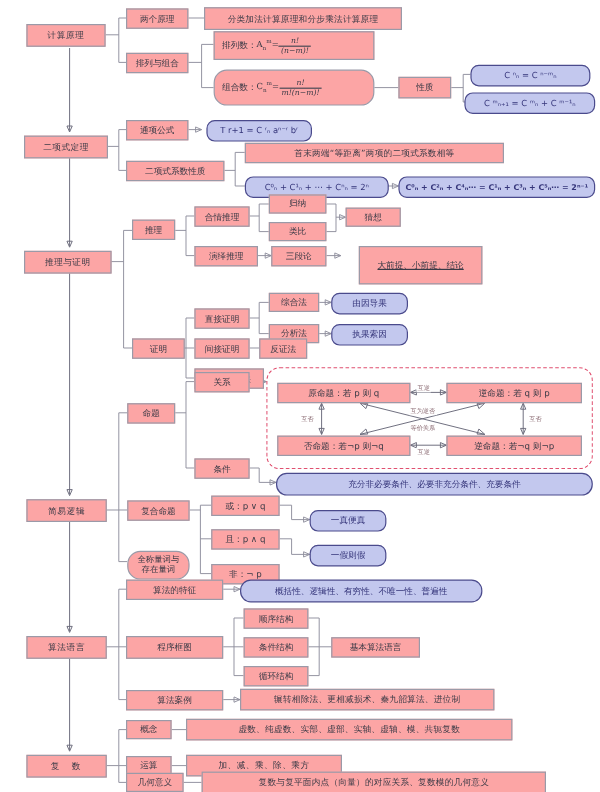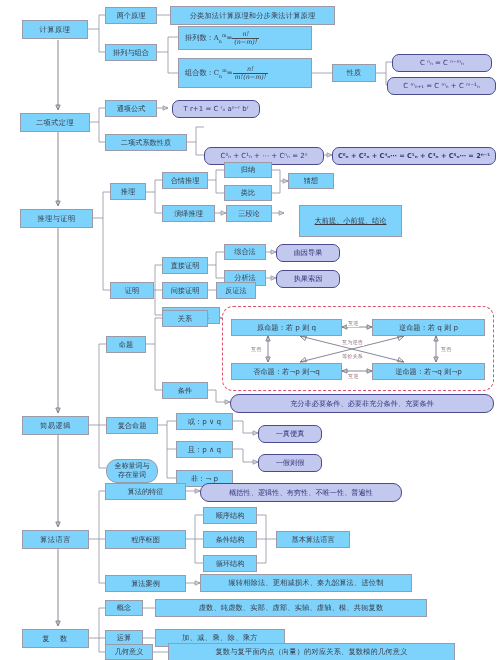--- a/index.html
+++ b/index.html
@@ -1,20 +1,20 @@
 <!DOCTYPE html>
 <html><head>
 <meta charset="utf-8">
 <style>
   html,body{margin:0;padding:0;background:#ffffff;}
   body{width:500px;height:660px;position:relative;overflow:hidden;
        font-family:"DejaVu Sans","Liberation Sans",sans-serif;}
   #canvas{position:absolute;left:0;top:0;width:500px;height:660px;}
   .node{position:absolute;box-sizing:border-box;border:1px solid #9a9aa8;
-        background:#7dd3fc;color:#3a3a46;display:flex;align-items:center;
+        background:#fca5a5;color:#3a3a46;display:flex;align-items:center;
         justify-content:center;text-align:center;line-height:1.05;
         font-size:7.2px;padding:0 2px;white-space:nowrap;}
   .node.multiline{white-space:normal;line-height:1.25;}
   .blue{background:#c3c8ee;border:1px solid #4a4a8c;border-radius:7px;
         color:#35357a;}
   .blue.wide{border-radius:9px;}
   .frm{font-family:"DejaVu Serif","Liberation Serif",serif;font-style:italic;}
   .dashbox{position:absolute;box-sizing:border-box;
            border:1.4px dashed #e05070;border-radius:11px;background:transparent;}
   .lbl{position:absolute;font-size:5.2px;color:#8a6a72;white-space:nowrap;}
@@ -236,39 +236,40 @@
     <span>排列数：</span>
     <span class="mono" style="font-size:7px;">
       A<sub>n</sub><sup>m</sup>=
     </span>
     <span class="frac">
       <span class="num frm">n!</span>
       <span class="den frm" style="border-top:0.7px solid #4a4a55;">(n−m)!</span>
     </span>
   </div>
 
-  <div class="node" style="left:178px;top:58px;width:134px;height:30px;justify-content:flex-start;padding-left:6px;">
+  <div class="node" style="left:178px;top:58px;width:134px;height:30px;justify-content:flex-start;padding-left:6px;border-radius:11px;">
     <span>组合数：</span>
     <span class="mono" style="font-size:7px;">
       C<sub>n</sub><sup>m</sup>=
     </span>
     <span class="frac">
       <span class="num frm">n!</span>
       <span class="den frm" style="border-top:0.7px solid #4a4a55;">m!(n−m)!</span>
     </span>
   </div>
 
   <div class="node" style="left:332px;top:64px;width:44px;height:18px;">性质</div>
   <div class="blue" style="position:absolute;left:392px;top:54px;width:98px;height:16px;display:flex;align-items:center;justify-content:center;font-size:7px;">C ⁿₙ = C ⁿ⁻ᵐₙ</div>
   <div class="blue" style="position:absolute;left:387px;top:77px;width:107px;height:16px;display:flex;align-items:center;justify-content:center;font-size:7px;">C ᵐₙ₊₁ = C ᵐₙ + C ᵐ⁻¹ₙ</div>
 
   <div class="node" style="left:105px;top:100px;width:52px;height:17px;">通项公式</div>
   <div class="blue" style="position:absolute;left:172px;top:100px;width:86px;height:16px;display:flex;align-items:center;justify-content:center;font-size:7px;">T r+1 = C ʳₙ aⁿ⁻ʳ bʳ</div>
 
   <div class="node" style="left:105px;top:134px;width:82px;height:17px;">二项式系数性质</div>
+  <div class="node" style="left:204px;top:119px;width:216px;height:17px;letter-spacing:0.2px;">首末两端“等距离”两项的二项式系数相等</div>
   <div class="blue" style="position:absolute;left:204px;top:147px;width:118px;height:16px;display:flex;align-items:center;justify-content:center;font-size:7px;">C⁰ₙ + C¹ₙ + ⋯ + Cⁿₙ = 2ⁿ</div>
   <div class="blue" style="position:absolute;left:332px;top:147px;width:162px;height:16px;display:flex;align-items:center;justify-content:center;font-size:6.6px;font-weight:bold;">C⁰ₙ + C²ₙ + C⁴ₙ⋯ = C¹ₙ + C³ₙ + C⁵ₙ⋯ = 2ⁿ⁻¹</div>
 
   <div class="node" style="left:110px;top:183px;width:36px;height:17px;">推理</div>
   <div class="node" style="left:162px;top:172px;width:46px;height:17px;">合情推理</div>
   <div class="node" style="left:224px;top:162px;width:48px;height:16px;">归纳</div>
   <div class="node" style="left:224px;top:185px;width:48px;height:16px;">类比</div>
   <div class="node" style="left:288px;top:173px;width:46px;height:16px;">猜想</div>
 
   <div class="node" style="left:162px;top:205px;width:53px;height:17px;">演绎推理</div>

